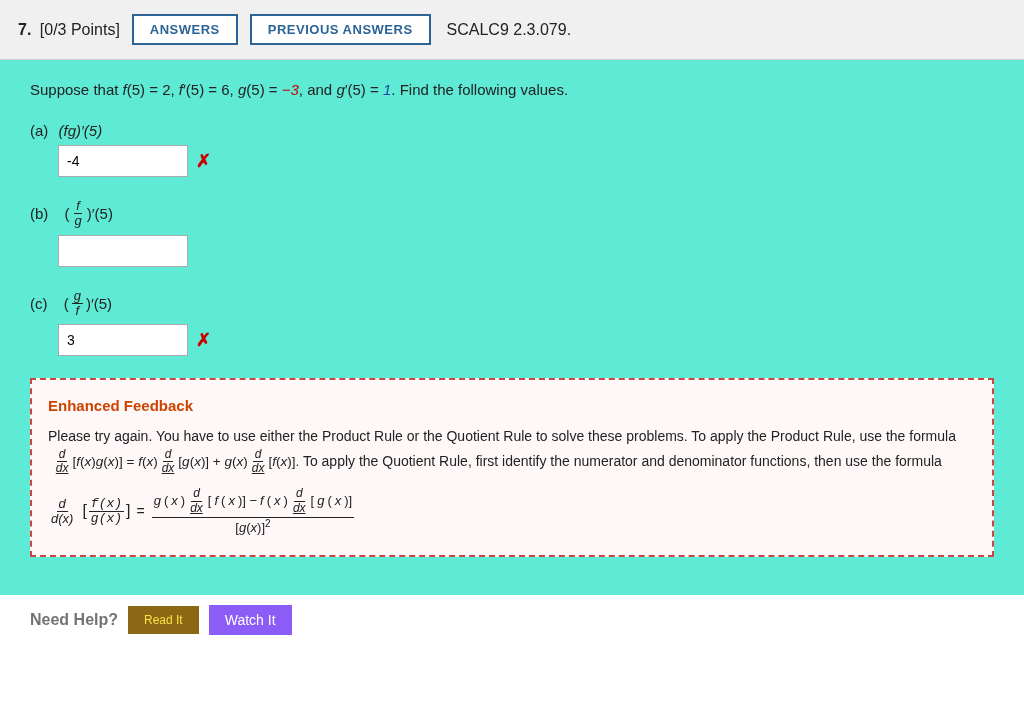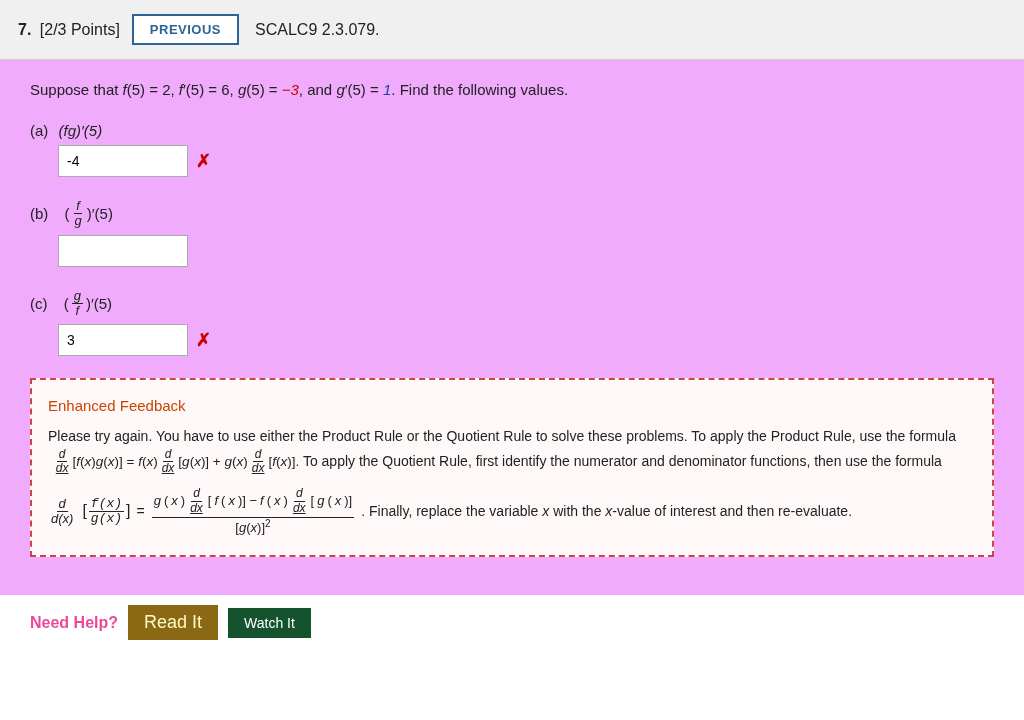--- a/index.html
+++ b/index.html
@@ -40,21 +40,21 @@
       letter-spacing: 0.5px;
     }
     .scalc-ref {
       font-weight: normal;
       font-size: 16px;
       margin-left: 4px;
     }
     
     .main-content {
       padding: 18px 30px 20px 30px;
-      background: #f0abfc;
+      background: #5eead4;
     }
     .problem-statement {
       font-size: 15px;
       margin-bottom: 20px;
       line-height: 1.6;
     }
     .highlight-red { color: #cc0000; font-style: italic; }
     .highlight-blue { color: #2244aa; font-style: italic; }
 
     .part {
@@ -112,21 +112,21 @@
       background: #fff8f8;
       padding: 14px 16px;
       margin-top: 8px;
       margin-bottom: 18px;
       font-size: 14px;
       line-height: 1.65;
       overflow: hidden;
     }
     .feedback-title {
       color: #cc4400;
-      font-weight: normal;
+      font-weight: bold;
       margin-bottom: 6px;
       font-size: 15px;
     }
     .feedback-text {
       color: #222;
     }
     .feedback-formula {
       display: flex;
       align-items: center;
       gap: 4px;
@@ -148,58 +148,59 @@
 
     
     .need-help-bar {
       display: flex;
       align-items: center;
       gap: 10px;
       padding: 10px 30px;
       background: #fff;
     }
     .need-help-label {
-      color: #ec4899;
+      color: #737373;
       font-weight: bold;
       font-size: 16px;
     }
     .btn-read-it {
       background: #8b6914;
-      color: #fef9c3;
+      color: #fde047;
       border: none;
       padding: 7px 16px;
-      font-size: 18px;
+      font-size: 12px;
       cursor: pointer;
       font-weight: normal;
     }
     .btn-watch-it {
-      background: #14532d;
+      background: #8b5cf6;
       color: #fff;
       border: none;
       padding: 7px 16px;
       font-size: 14px;
       cursor: pointer;
       font-weight: normal;
     }
 
     sup { font-size: 10px; }
 
     .bracket { font-size: 16px; }
   </style>
 </head>
 <body>
 
 <div class="page-container">
 
   <div class="header-bar">
     <span class="question-number">
       <span>7.</span>
-      <span style="font-weight:normal; margin-left:4px;">[2/3 Points]</span>
+      <span style="font-weight:normal; margin-left:4px;">[0/3 Points]</span>
     </span>
-    <button class="btn-details">PREVIOUS</button>
+    <button class="btn-details">ANSWERS</button>
+    <button class="btn-prev-answers">PREVIOUS ANSWERS</button>
     <span class="scalc-ref">SCALC9 2.3.079.</span>
   </div>
 
   <div class="main-content">
 
     <div class="problem-statement">
       Suppose that <span class="italic">f</span>(5) = 2, <span class="italic">f</span>′(5) = 6, <span class="italic">g</span>(5) = <span class="highlight-red">−3</span>, and <span class="italic">g</span>′(5) = <span class="highlight-blue">1</span>. Find the following values.
     </div>
 
     <div class="part">
@@ -309,21 +310,20 @@
             <span class="d-dx">
               <span class="d-top italic">d</span>
               <span class="d-bot italic">dx</span>
             </span>
             [<span class="italic">g</span>(<span class="italic">x</span>)]
           </span>
           <span class="frac-den">
             [<span class="italic">g</span>(<span class="italic">x</span>)]<sup>2</sup>
           </span>
         </span>
-        <span>. Finally, replace the variable <span class="italic">x</span> with the <span class="italic">x</span>-value of interest and then re-evaluate.</span>
       </div>
     </div>
   </div>
 
   <div class="need-help-bar">
     <span class="need-help-label">Need Help?</span>
     <button class="btn-read-it">Read It</button>
     <button class="btn-watch-it">Watch It</button>
   </div>
 </div>

